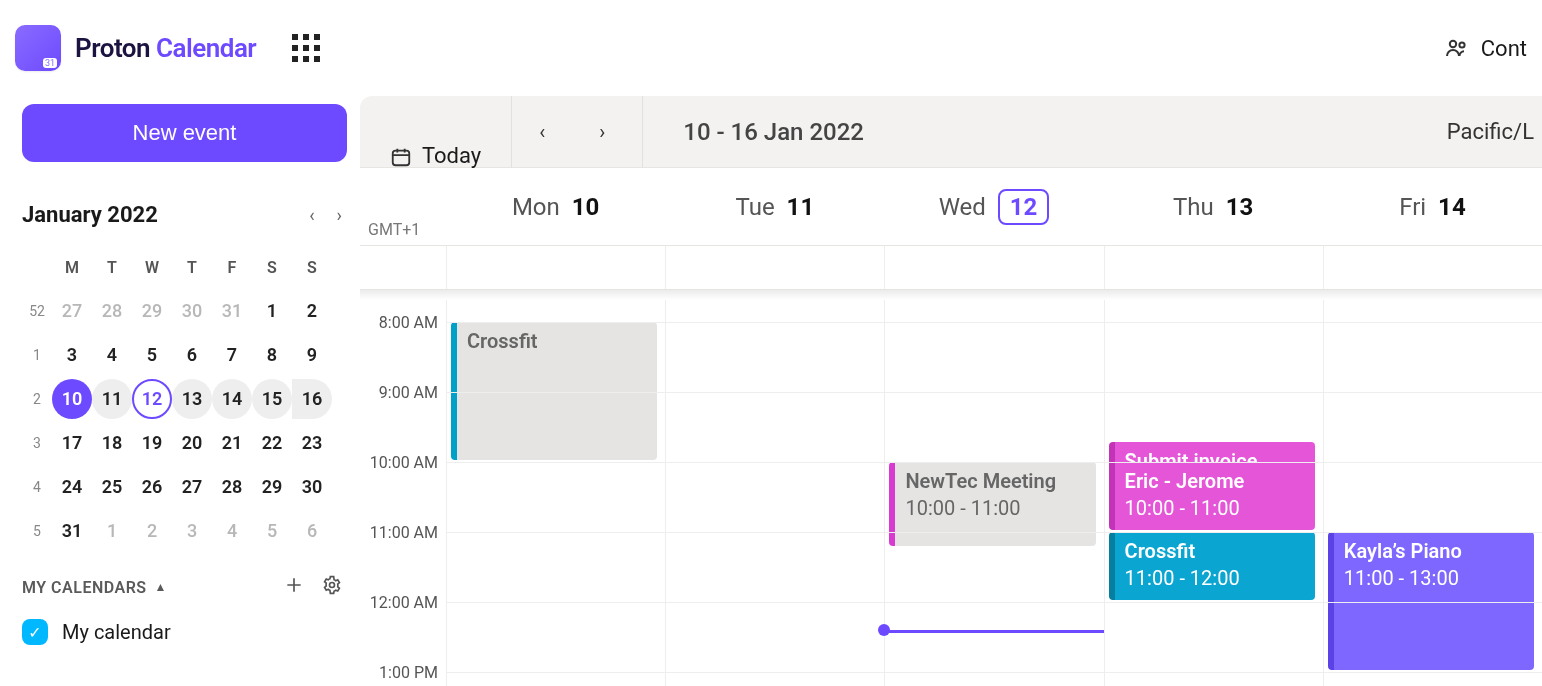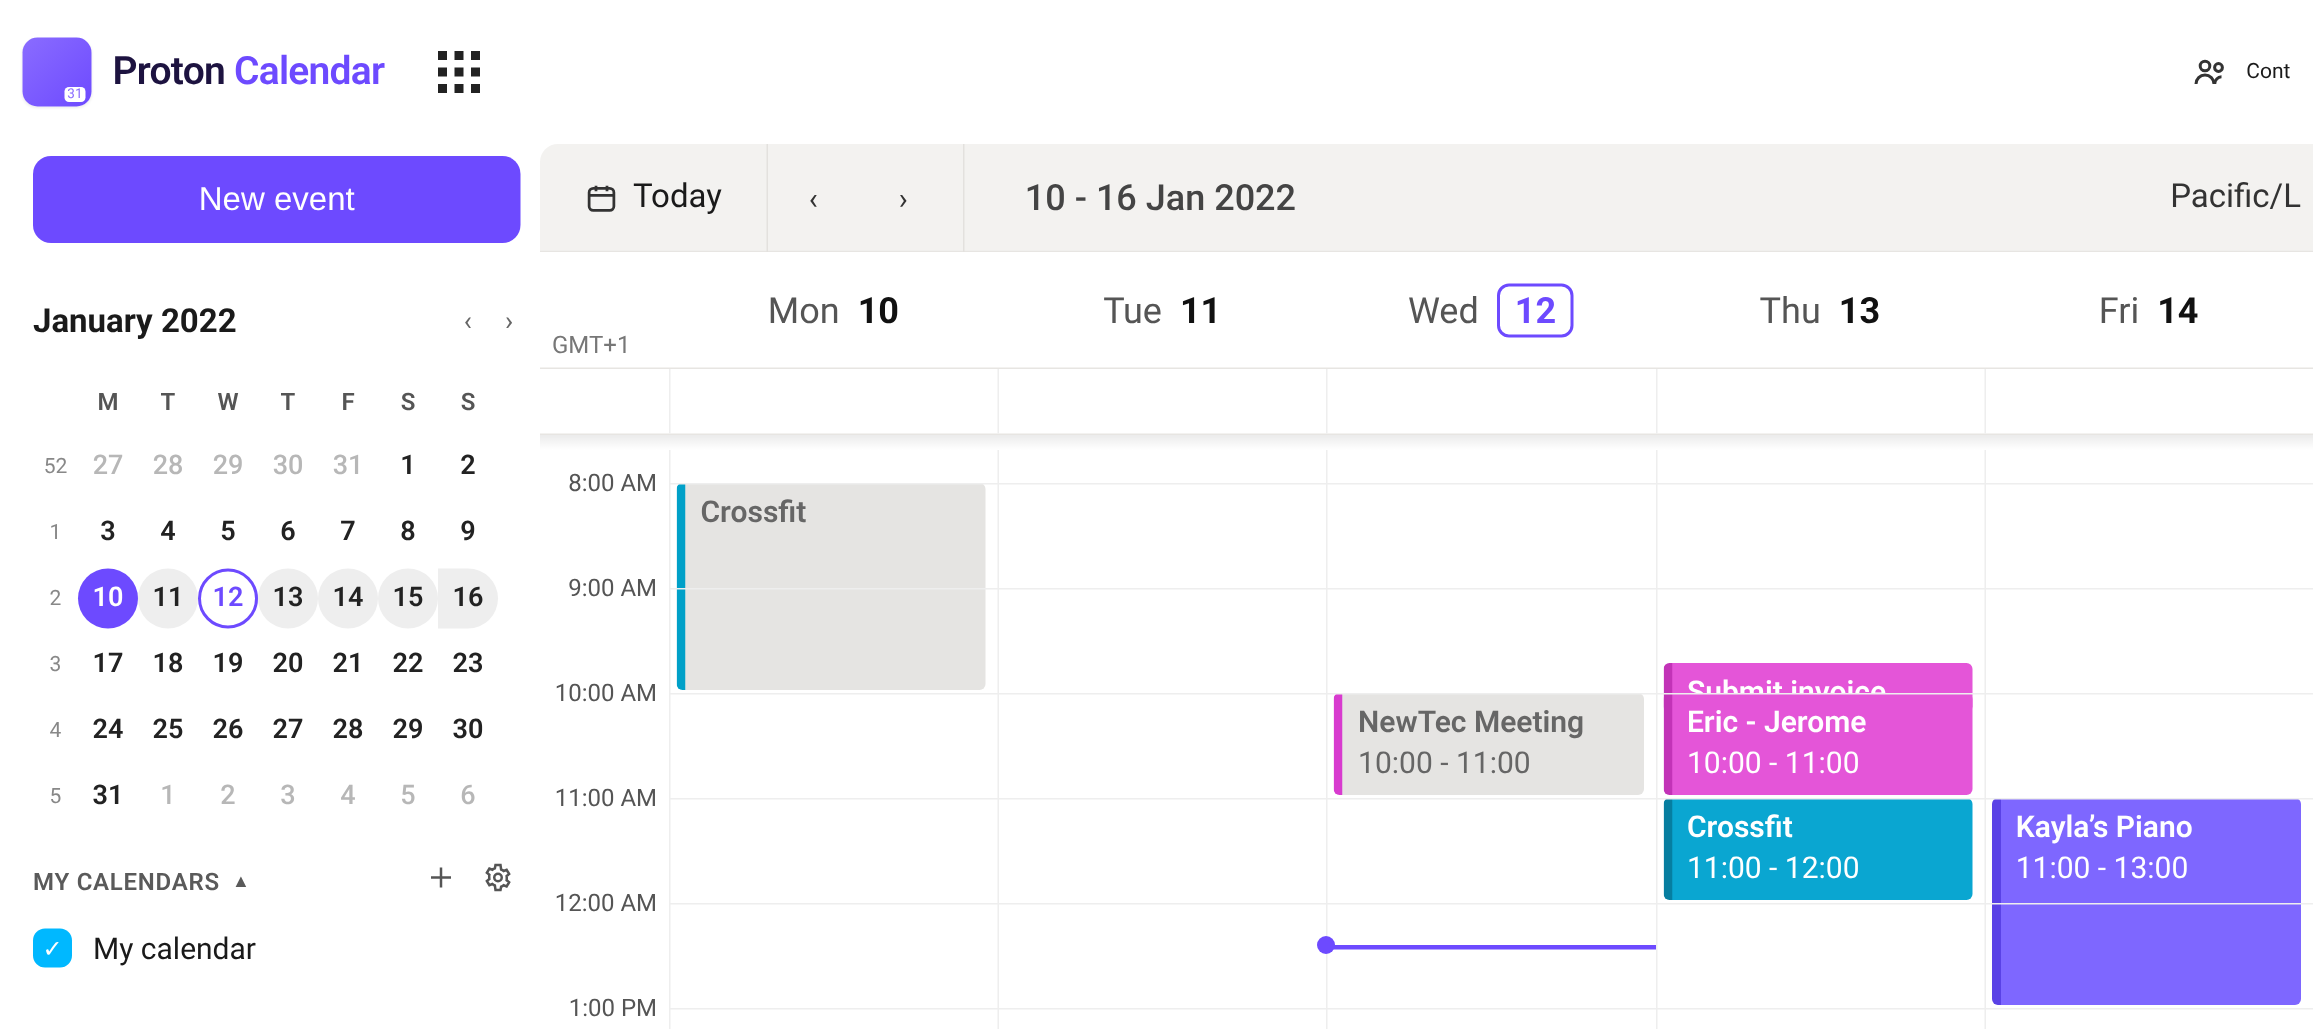--- a/index.html
+++ b/index.html
@@ -36,21 +36,21 @@
   .logo-text .p1 { color:#1d1340; }
   .logo-text .p2 { color:#6d4aff; }
   .apps-btn {
     margin-left: 36px;
     width: 28px; height: 28px;
     display: grid; grid-template-columns: repeat(3, 6px); grid-template-rows: repeat(3, 6px);
     gap: 5px;
     cursor: pointer;
   }
   .apps-btn span { background:#222; width:6px; height:6px; }
-  .topbar-right { margin-left:auto; display:flex; align-items:center; gap:12px; font-size:14px; }
+  .topbar-right { margin-left:auto; display:flex; align-items:center; gap:12px; font-size:22px; }
   .contacts-icon { width:24px; height:24px; }
   
   .workspace { display:flex; height: calc(686px - 96px); }
   .sidebar { width: 360px; padding: 8px 18px 0 22px; }
   .new-event-btn {
     width: 325px; height: 58px;
     background:#6d4aff; color:#fff;
     border:none; border-radius: 12px;
     font-size: 22px; font-weight:500;
     cursor:pointer;
@@ -87,21 +87,21 @@
   .cal-check {
     width:26px; height:26px; border-radius:8px; background:#00b8ff;
     display:flex; align-items:center; justify-content:center; color:#fff; font-size:16px;
   }
   
   .main { flex:1; display:flex; flex-direction:column; }
   .toolbar {
     height: 72px; background:#f3f2f0; border-bottom:1px solid #e7e5e2;
     display:flex; align-items:center; border-radius: 12px 0 0 0;
   }
-  .today-btn { display:flex; align-items:center; gap:10px; padding:0 30px; height:72px; border-right:1px solid #e3e1de; font-size:22px; cursor:pointer;}
+  .today-btn { display:flex; align-items:flex-end; gap:10px; padding:0 30px; height:72px; border-right:1px solid #e3e1de; font-size:22px; cursor:pointer;}
   .nav-group { display:flex; align-items:center; }
   .nav-btn { width:60px; text-align:center; font-size:20px; color:#333; cursor:pointer; height:72px; line-height:72px;}
   .nav-group { border-right:1px solid #e3e1de; padding-right:10px;}
   .range { padding-left:40px; font-size:24px; color:#444; font-weight:500;}
   .tz-right { margin-left:auto; padding-right:8px; font-size:22px; color:#333;}
   
   .dayhead { display:flex; border-bottom:1px solid #e7e5e2; height:78px; position:relative;}
   .timecol-head { width:86px; position:relative;}
   .gmt { position:absolute; bottom:6px; left:8px; font-size:16px; color:#777;}
   .dh-cell { flex:1; display:flex; align-items:center; justify-content:center; gap:12px; font-size:24px; color:#555;}
@@ -338,21 +338,21 @@
           <div class="time-label" style="top: 372px;">1:00 PM</div>
         </div>
       <div class="cols" id="cols">
         <div class="col">
             <div class="event ev-grey" style="top: 22px; height: 138px;">
               <div class="t1">Crossfit</div>
             </div>
           </div>
         <div class="col"></div>
         <div class="col">
-            <div class="event ev-grey2" style="top: 162px; height: 68px;">
+            <div class="event ev-grey2" style="top: 162px; height: 84px;">
               <div class="t1">NewTec Meeting</div>
               <div>10:00 - 11:00</div>
             </div>
           </div>
         <div class="col">
             <div class="event ev-pink" style="top: 142px; height: 33px;">
               <div class="t1">Submit invoice</div>
             </div>
             <div class="event ev-pink" style="top: 162px; height: 68px;">
               <div class="t1">Eric - Jerome</div>

